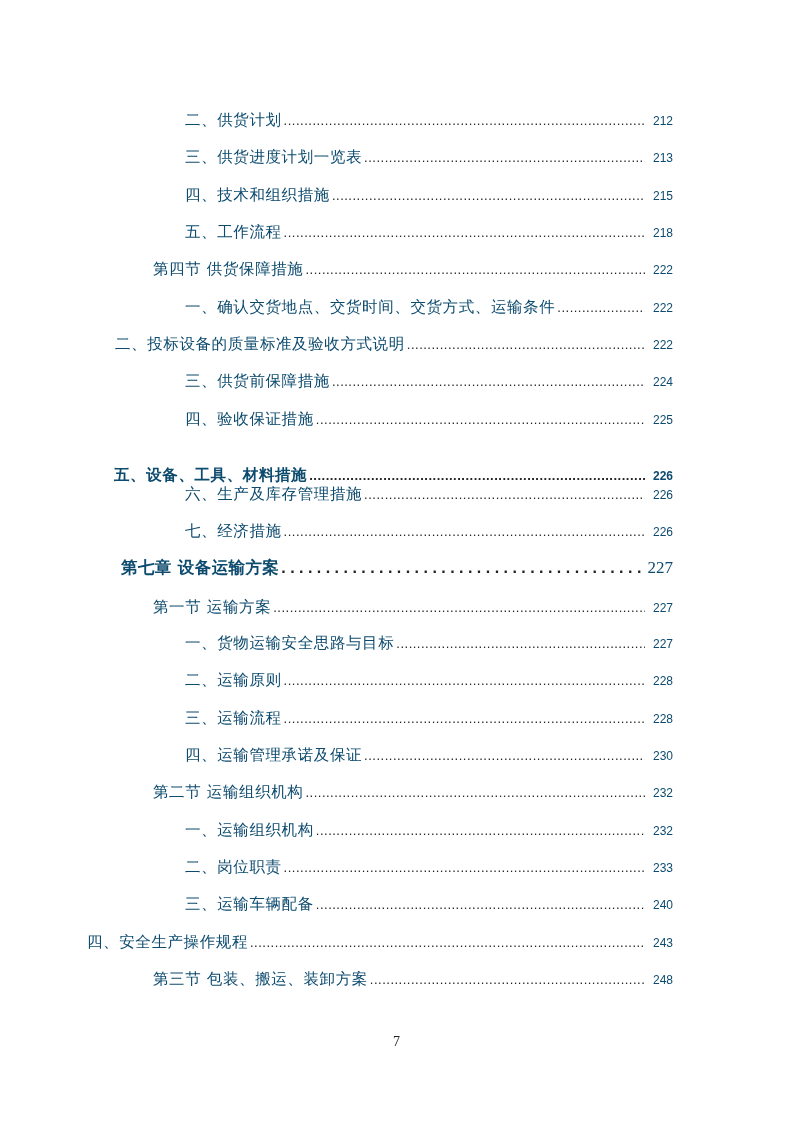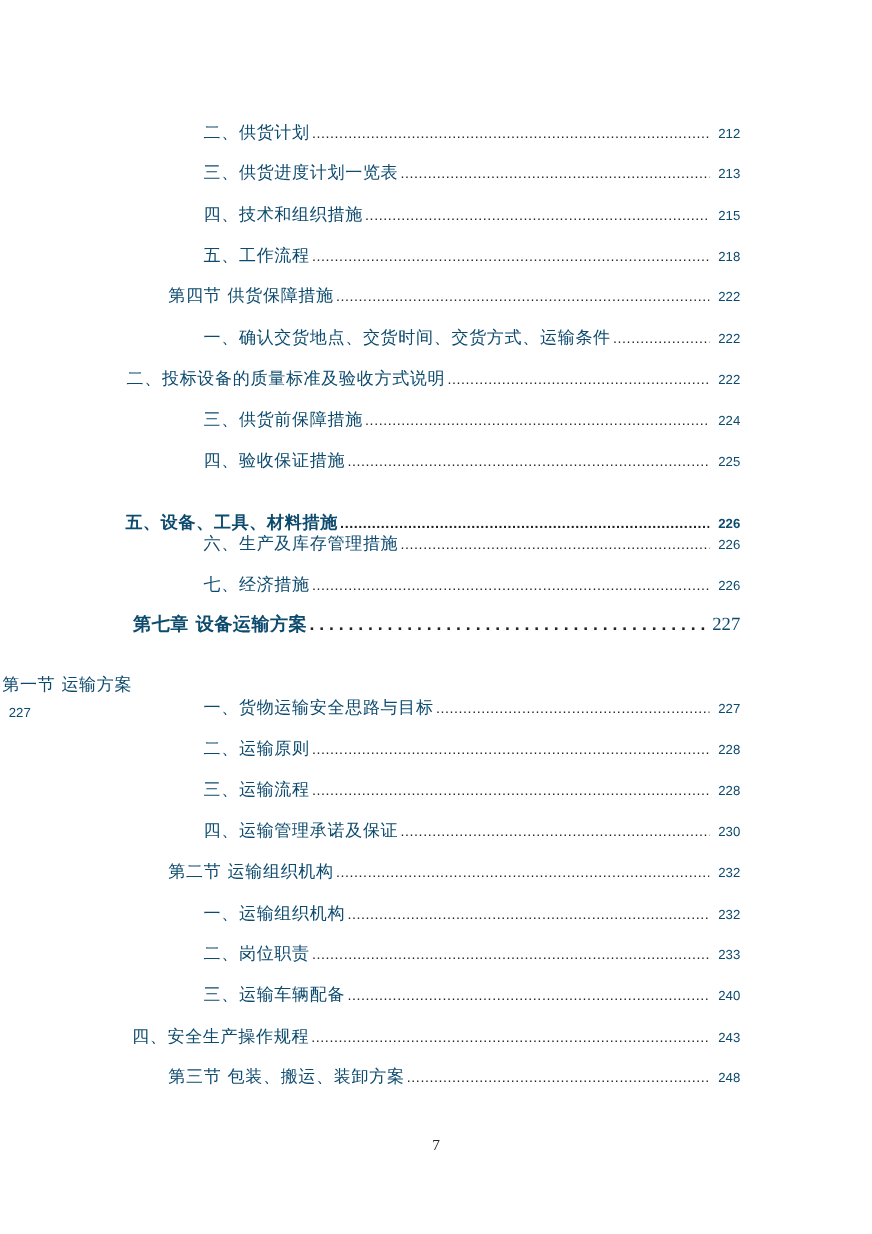--- a/index.html
+++ b/index.html
@@ -149,21 +149,21 @@
     <div class="toc-row lvl-item" style="top: 517.85px; padding-left: 185px; width: 673px; box-sizing: border-box;">
       <span class="title">七、经济措施</span>
       <span class="leader"></span>
       <span class="page">226</span>
     </div>
     <div class="toc-row lvl-chapter" style="top: 555.2px; padding-left: 121px; width: 673px; box-sizing: border-box;">
       <span class="title">第七章  设备运输方案</span>
       <span class="leader"></span>
       <span class="page">227</span>
     </div>
-    <div class="toc-row lvl-section" style="top: 609px; width: 673px; box-sizing: border-box; flex-direction: column;">
+    <div class="toc-row lvl-section" style="top: 594px; padding-left: 153px; width: 673px; box-sizing: border-box;">
       <span class="title">第一节  运输方案</span>
       <span class="leader"></span>
       <span class="page">227</span>
     </div>
     <div class="toc-row lvl-item" style="top: 629.9px; padding-left: 185px; width: 673px; box-sizing: border-box;">
       <span class="title">一、货物运输安全思路与目标</span>
       <span class="leader"></span>
       <span class="page">227</span>
     </div>
     <div class="toc-row lvl-item" style="top: 667.25px; padding-left: 185px; width: 673px; box-sizing: border-box;">
@@ -194,21 +194,21 @@
     <div class="toc-row lvl-item" style="top: 854px; padding-left: 185px; width: 673px; box-sizing: border-box;">
       <span class="title">二、岗位职责</span>
       <span class="leader"></span>
       <span class="page">233</span>
     </div>
     <div class="toc-row lvl-item" style="top: 891.35px; padding-left: 185px; width: 673px; box-sizing: border-box;">
       <span class="title">三、运输车辆配备</span>
       <span class="leader"></span>
       <span class="page">240</span>
     </div>
-    <div class="toc-row lvl-item" style="top: 928.7px; padding-left: 120px; width: 673px; box-sizing: border-box;">
+    <div class="toc-row lvl-item" style="top: 928.7px; padding-left: 87px; width: 673px; box-sizing: border-box;">
       <span class="title">四、安全生产操作规程</span>
       <span class="leader"></span>
       <span class="page">243</span>
     </div>
     <div class="toc-row lvl-section" style="top: 966.05px; padding-left: 153px; width: 673px; box-sizing: border-box;">
       <span class="title">第三节  包装、搬运、装卸方案</span>
       <span class="leader"></span>
       <span class="page">248</span>
     </div>
   </div>

